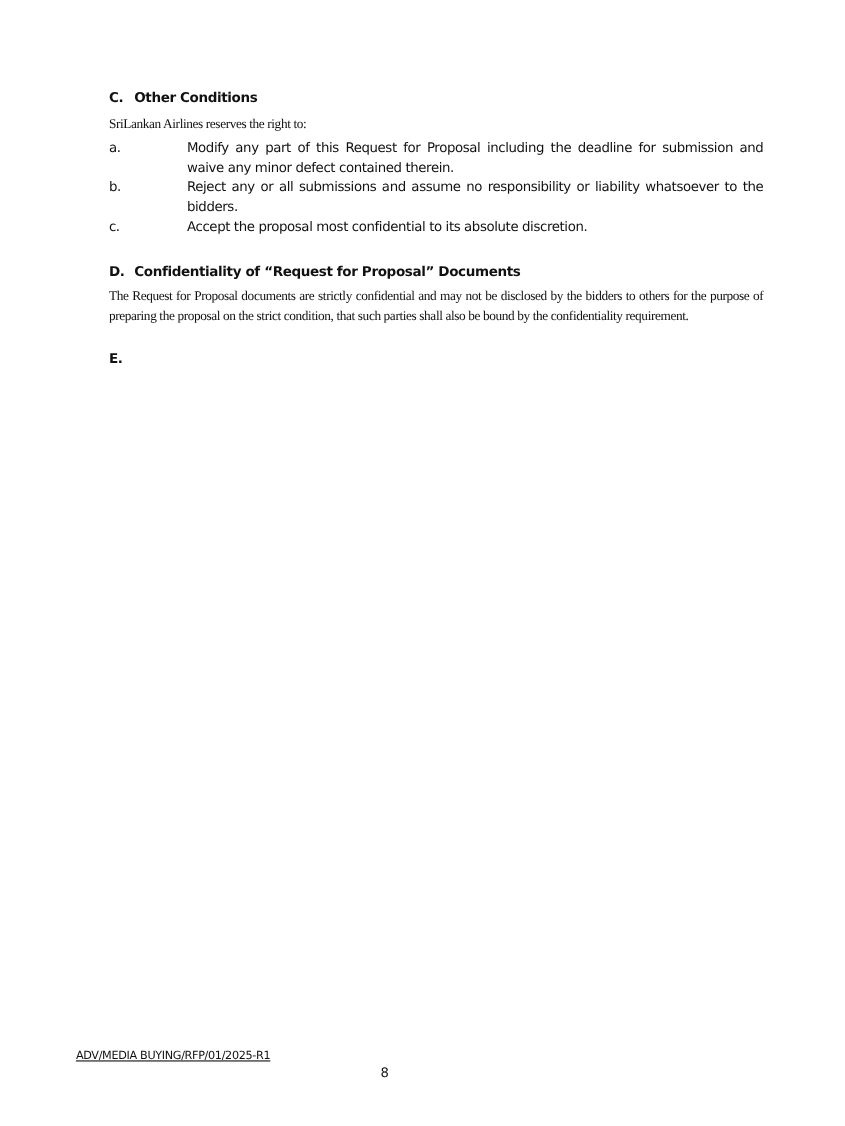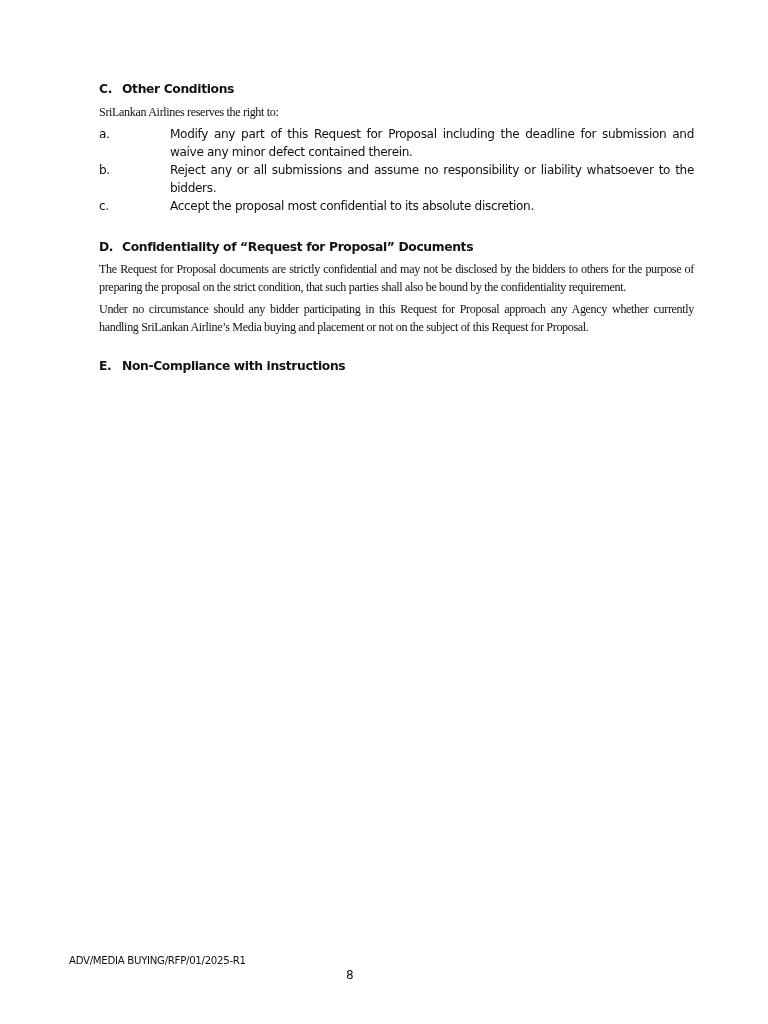--- a/index.html
+++ b/index.html
@@ -68,20 +68,21 @@
     }
     .section-c { margin-bottom: 23px; }
     .section-d { margin-bottom: 22px; }
     .footer-ref {
       position: absolute;
       left: 69px;
       top: 955px;
       font-size: 10.2px;
       letter-spacing: -0.3px;
       color: #111;
+      text-decoration: underline;
     }
     .page-number {
       position: absolute;
       left: 346px;
       top: 968px;
       font-size: 12px;
       color: #111;
     }
   </style>
 </head>
@@ -111,27 +112,25 @@
         </li>
       </ul>
     </div>
 
     <div class="section section-d">
       <div class="heading">
         <span class="letter">D.</span>
         <span>Confidentiality of “Request for Proposal” Documents</span>
       </div>
       <p class="para">The Request for Proposal documents are strictly confidential and may not be disclosed by the bidders to others for the purpose of preparing the proposal on the strict condition, that such parties shall also be bound by the confidentiality requirement.</p>
-      <p class="para">Under no circumstance should any bidder participating in this Request for Proposal approach any Agency whether currently handling SriLankan Airline’s Media buying and placement or not on the subject of this Request for Proposal.</p>
     </div>
 
     <div class="section section-e">
       <div class="heading">
         <span class="letter">E.</span>
-        <span>Non-Compliance with instructions</span>
       </div>
     </div>
 
   </div>
 
   <div class="footer-ref">ADV/MEDIA BUYING/RFP/01/2025-R1</div>
   <div class="page-number">8</div>
 </div>
 
 </body></html>

